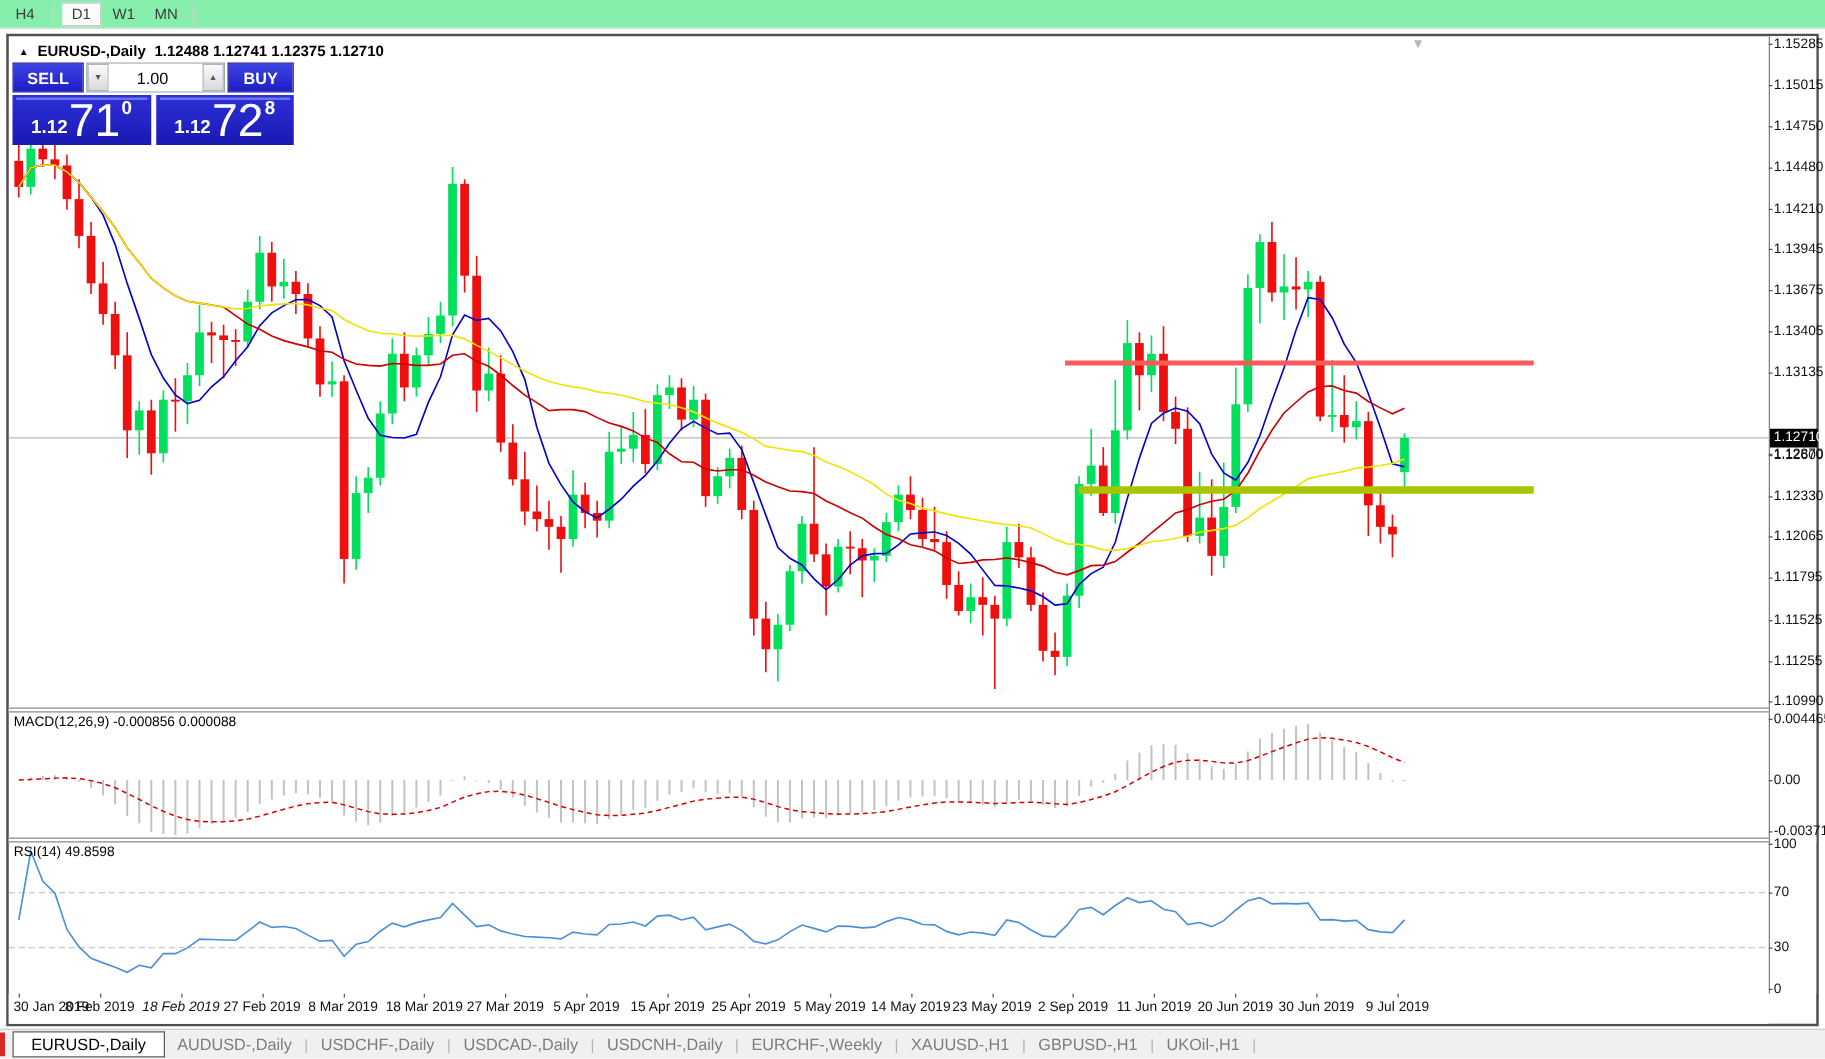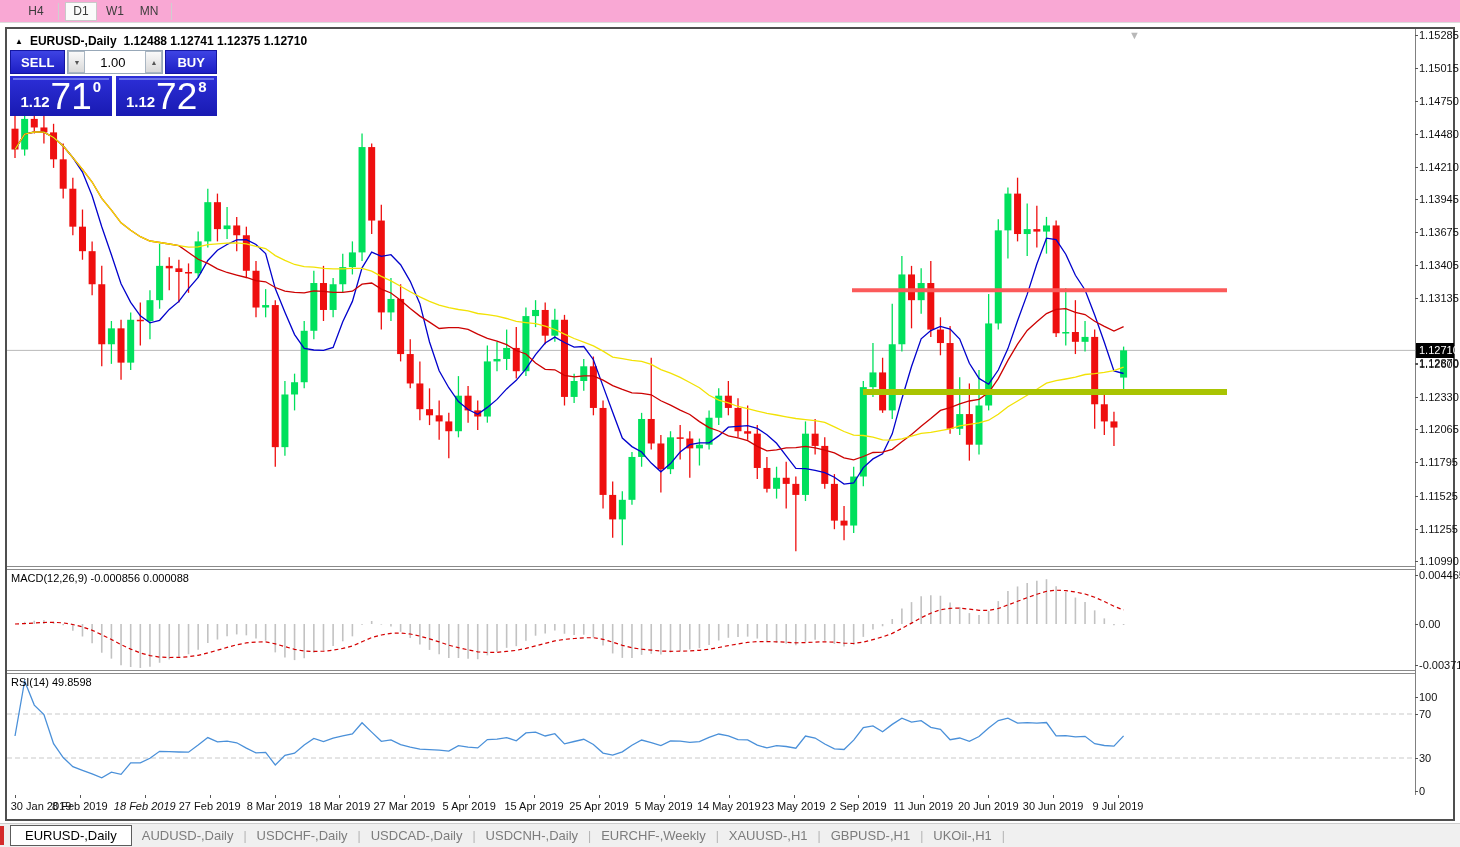--- a/index.html
+++ b/index.html
@@ -1,21 +1,21 @@
 <!DOCTYPE html>
 <html><head>
 <meta charset="utf-8">
 <style>
   * { box-sizing: border-box; margin: 0; padding: 0; }
   html,body { width:1460px; height:847px; }
   body { font-family:"Liberation Sans", sans-serif; background:#fff; position:relative; overflow:hidden; }
 
   
-  .toolbar { position:absolute; left:0; top:0; width:1460px; height:23px; background:#f9a8d4;
-             border-bottom:1px solid #dcdcdc; display:flex; align-items:center; padding-left:19px; }
+  .toolbar { position:absolute; left:0; top:0; width:1460px; height:23px; background:#86efac;
+             border-bottom:1px solid #dcdcdc; display:flex; align-items:center; padding-left:3px; }
   .tf-btn { min-width:32px; height:19px; display:flex; align-items:center; justify-content:center;
             font-size:12px; color:#3c3c3c; margin:0 1px; border:1px solid transparent; }
   .tf-btn.active { background:#fbfbfb; border:1px solid #c9c9c9; }
   .tf-div { width:1px; height:17px; background:#cfcfcf; margin:0 5px; }
 
   
   .frame { position:absolute; left:5px; top:27px; width:1450px; height:794px;
            border:2px solid #4f4f4f; background:#fff; }
   .pane-sep { position:absolute; left:0; width:1446px; height:4px; background:#fff;
               border-top:1px solid #8a8a8a; border-bottom:1px solid #8a8a8a; z-index:5; }
@@ -35,21 +35,21 @@
 
   
   .chart-title { position:absolute; left:8px; top:5px; display:flex; align-items:center; gap:7px;
                  font-size:12px; font-weight:bold; color:#000; z-index:4; }
   .title-marker { font-size:8px; color:#000; }
   .pane-label { position:absolute; left:4px; top:2px; font-size:11px; color:#000; z-index:4; }
 
   .shift-marker { position:absolute; top:0px; left:1122px; color:#b8b8b8; font-size:11px; z-index:4; }
 
   
-  .trade-widget { position:absolute; left:3px; top:21px; width:207px; z-index:4; }
+  .trade-widget { position:absolute; left:3px; top:21px; width:225px; z-index:4; }
   .tw-row1 { display:flex; height:24px; align-items:stretch; }
   .tw-btn { width:57px; background:linear-gradient(180deg,#3e43e4 0%,#1d1ec4 100%);
             border:1px solid #1416a0; color:#fff; font-size:13px; font-weight:bold;
             display:flex; align-items:center; justify-content:center; }
   .tw-spin { flex:1; display:flex; border:1px solid #98a8b8; background:#fff; margin:0 2px; }
   .tw-spin-btn { width:17px; background:linear-gradient(180deg,#fafafa,#d9d9d9); border:1px solid #aab6c2;
                  color:#555; font-size:7px; display:flex; align-items:center; justify-content:center; }
   .tw-vol { flex:1; border:none; outline:none; text-align:center; font-size:13px; padding-right:5px;
             font-family:"Liberation Sans",sans-serif; color:#000; width:60px; }
   .tw-row2 { display:flex; gap:4px; margin-top:2px; }
@@ -511,21 +511,21 @@
       <div class="axis-label" style="top: 327.859px;">1.12600</div>
       <div class="axis-label" style="top: 360.928px;">1.12330</div>
       <div class="axis-label" style="top: 393.386px;">1.12065</div>
       <div class="axis-label" style="top: 426.455px;">1.11795</div>
       <div class="axis-label" style="top: 459.525px;">1.11525</div>
       <div class="axis-label" style="top: 492.594px;">1.11255</div>
       <div class="axis-label" style="top: 525.052px;">1.10990</div>
       <div class="axis-label" style="top: 539.001px;">0.004465</div>
       <div class="axis-label" style="top: 588px;">0.00</div>
       <div class="axis-label" style="top: 628.714px;">-0.00371</div>
-      <div class="axis-label" style="top: 661px; text-align: center;">100</div>
+      <div class="axis-label" style="top: 639px; text-align: center;">100</div>
       <div class="axis-label" style="top: 678px;">70</div>
       <div class="axis-label" style="top: 722px;">30</div>
       <div class="axis-label" style="top: 755px;">0</div>
     </div>
 
   <div class="date-row" id="date-row">
       <div class="date-tick" style="left: 8px;"></div>
       <div class="date-label" style="left: 34px;">30 Jan 2019</div>
       <div class="date-tick" style="left: 72.8824px;"></div>
       <div class="date-label" style="left: 72.8824px;">8 Feb 2019</div>

